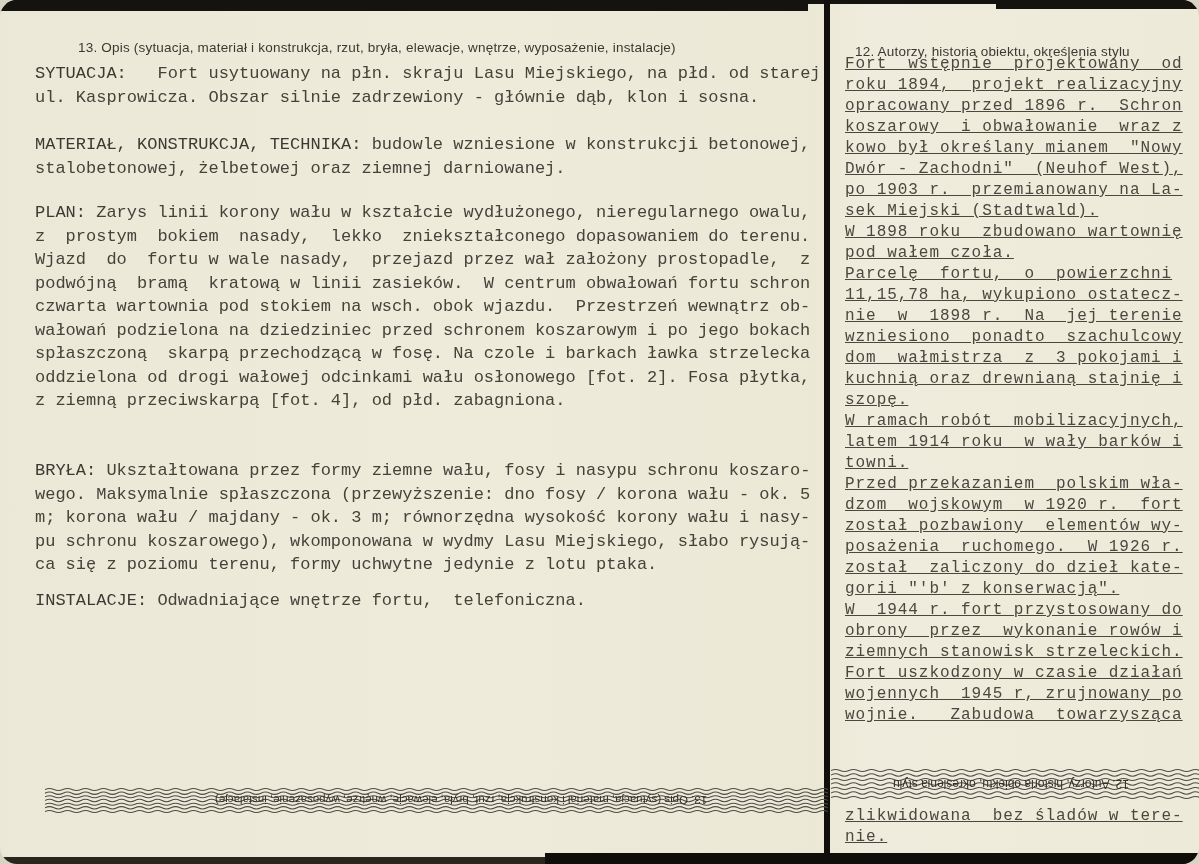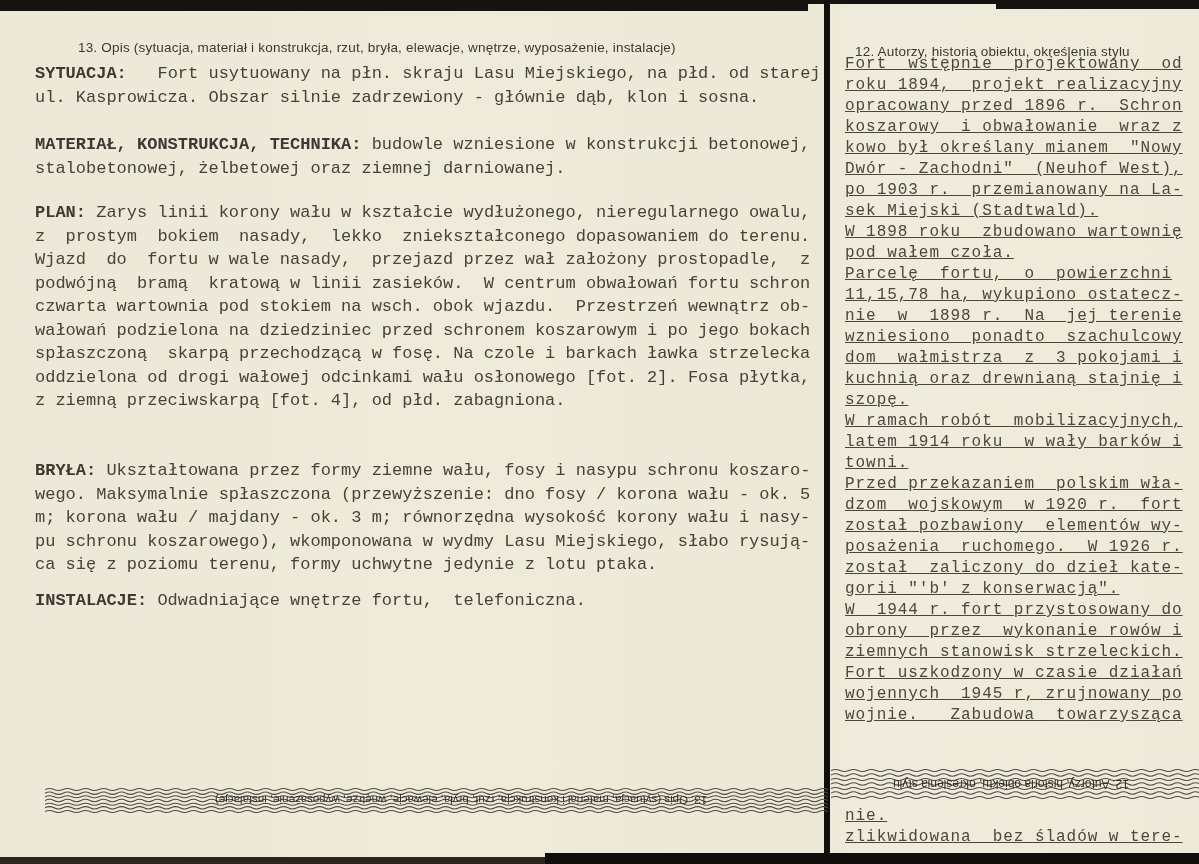--- a/index.html
+++ b/index.html
@@ -1,20 +1,21 @@
 <!DOCTYPE html>
 <html lang="pl"><head>
 <meta charset="utf-8">
 <style>
   html,body{margin:0;padding:0;}
   body{background:#d8d4c4;font-family:"Liberation Sans", sans-serif;}
   .sheet{
     position:relative;width:1199px;height:864px;margin:0 auto;
     background:linear-gradient(90deg,#ece8d7 0%, #efebdb 40%, #ece8d6 68%, #f0ecdd 72%, #eeead9 100%);
     overflow:hidden;
+    border-radius:17px;
   }
   
   .topbar{position:absolute;left:0;top:0;width:1199px;height:4px;background:#15130f;}
   .topbar-left{position:absolute;left:0;top:0;width:808px;height:11px;background:#15130f;}
   .topbar-right{position:absolute;left:996px;top:0;width:203px;height:9px;background:#15130f;}
   .botbar{position:absolute;left:0;top:857px;width:1199px;height:7px;background:#2a261e;}
   .botbar-right{position:absolute;left:545px;top:853px;width:654px;height:11px;background:#0f0e0b;}
   .divider{position:absolute;left:824px;top:0;width:6px;height:864px;background:#100f0c;}
 
   
@@ -23,21 +24,21 @@
     color:#3a3832;letter-spacing:0.2px;
   }
   .form-label.l13{left:78px;top:40px;font-size:13.5px;}
   .form-label.l12{left:855px;top:44px;font-size:13.5px;}
 
   
   .tw{color:#45423a;}
   .leftbody{position:absolute;left:35px;top:0;width:790px;}
   .para{position:absolute;left:0;width:790px;font-family:"Liberation Mono", monospace;font-size:17px;line-height:23.5px;}
   .para .line{white-space:pre;}
-  .para .lead{font-weight:bold;color:#3b3932;margin-top:28px;}
+  .para .lead{font-weight:normal;color:#3b3932;margin-top:28px;}
   .para-sytuacja{top:62px;}
   .para-material{top:133px;}
   .para-plan{top:201px;}
   .para-bryla{top:459px;}
   .para-instalacje{top:589px;}
 
   .rightbody{position:absolute;left:845px;top:54px;width:350px;}
   .rightbody .rline, .rightafter .rline{
     font-family:"Liberation Mono", monospace;font-size:16px;line-height:21px;
     letter-spacing:0.95px;white-space:pre;color:#4a473f;text-decoration:underline;
@@ -161,20 +162,20 @@
           <path d="M0 11.5 q4.5 -2.04 9 0 t9 0 t9 0 t9 0 t9 0 t9 0 t9 0 t9 0 t9 0 t9 0 t9 0 t9 0 t9 0 t9 0 t9 0 t9 0 t9 0 t9 0 t9 0 t9 0 t9 0 t9 0 t9 0 t9 0 t9 0 t9 0 t9 0 t9 0 t9 0 t9 0 t9 0 t9 0 t9 0 t9 0 t9 0 t9 0 t9 0 t9 0 t9 0 t9 0 t9 0"></path>
           <path d="M0 16.0 q4.5 -2.4 9 0 t9 0 t9 0 t9 0 t9 0 t9 0 t9 0 t9 0 t9 0 t9 0 t9 0 t9 0 t9 0 t9 0 t9 0 t9 0 t9 0 t9 0 t9 0 t9 0 t9 0 t9 0 t9 0 t9 0 t9 0 t9 0 t9 0 t9 0 t9 0 t9 0 t9 0 t9 0 t9 0 t9 0 t9 0 t9 0 t9 0 t9 0 t9 0 t9 0 t9 0"></path>
           <path d="M0 20.5 q4.5 -2.04 9 0 t9 0 t9 0 t9 0 t9 0 t9 0 t9 0 t9 0 t9 0 t9 0 t9 0 t9 0 t9 0 t9 0 t9 0 t9 0 t9 0 t9 0 t9 0 t9 0 t9 0 t9 0 t9 0 t9 0 t9 0 t9 0 t9 0 t9 0 t9 0 t9 0 t9 0 t9 0 t9 0 t9 0 t9 0 t9 0 t9 0 t9 0 t9 0 t9 0 t9 0"></path>
           <path d="M0 25.0 q4.5 -2.4 9 0 t9 0 t9 0 t9 0 t9 0 t9 0 t9 0 t9 0 t9 0 t9 0 t9 0 t9 0 t9 0 t9 0 t9 0 t9 0 t9 0 t9 0 t9 0 t9 0 t9 0 t9 0 t9 0 t9 0 t9 0 t9 0 t9 0 t9 0 t9 0 t9 0 t9 0 t9 0 t9 0 t9 0 t9 0 t9 0 t9 0 t9 0 t9 0 t9 0 t9 0"></path>
           <path d="M0 29.5 q4.5 -2.04 9 0 t9 0 t9 0 t9 0 t9 0 t9 0 t9 0 t9 0 t9 0 t9 0 t9 0 t9 0 t9 0 t9 0 t9 0 t9 0 t9 0 t9 0 t9 0 t9 0 t9 0 t9 0 t9 0 t9 0 t9 0 t9 0 t9 0 t9 0 t9 0 t9 0 t9 0 t9 0 t9 0 t9 0 t9 0 t9 0 t9 0 t9 0 t9 0 t9 0 t9 0"></path>
         </svg>
       <div class="strip-label">12. Autorzy, historia obiektu, określenia stylu</div>
     </div>
 
     <div class="rightafter">
+        <div class="rline">zlikwidowana  bez śladów w tere-</div>
         <div class="rline">nie.</div>
-        <div class="rline">zlikwidowana  bez śladów w tere-</div>
       </div>
   </div>
 
   <div class="botbar"></div>
   <div class="botbar-right"></div>
 </div>
 
 </body></html>

